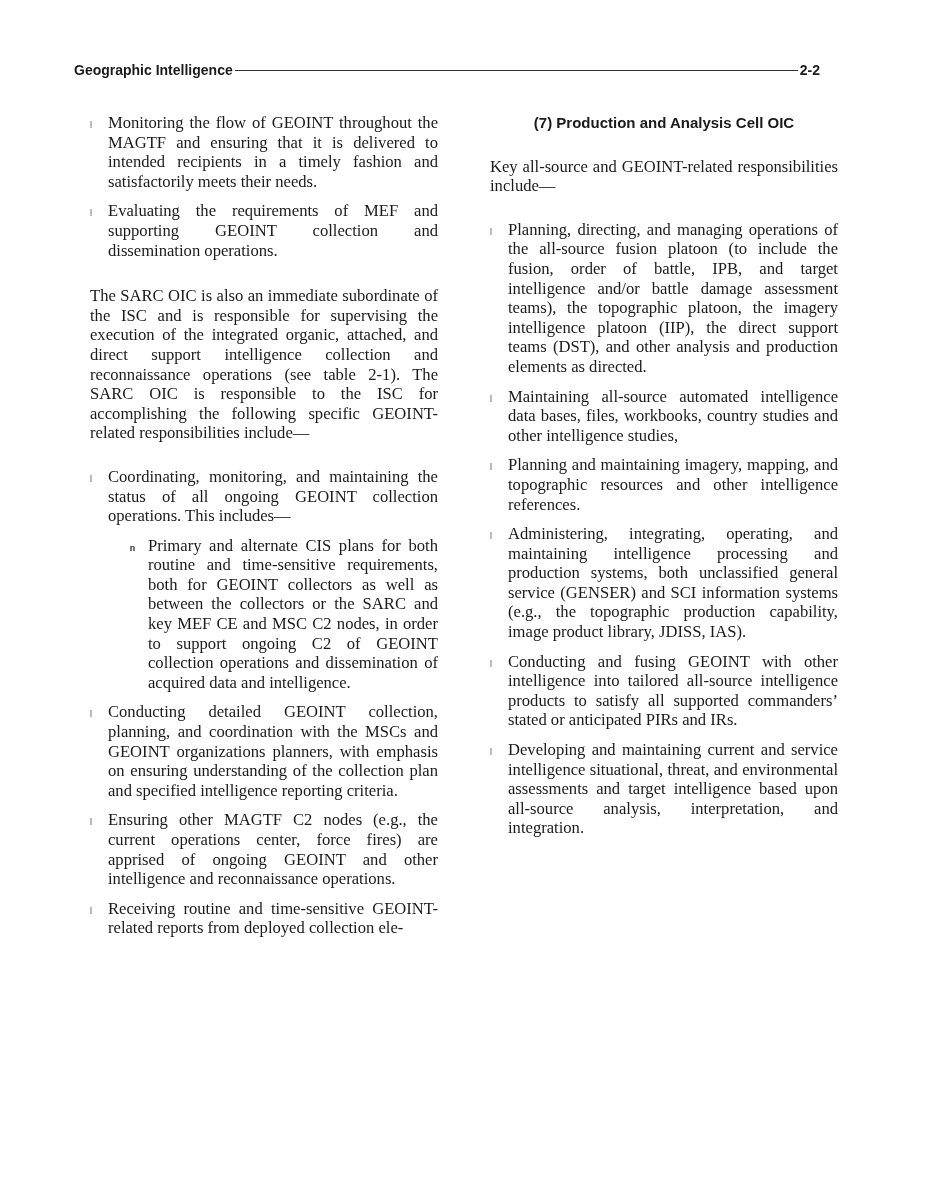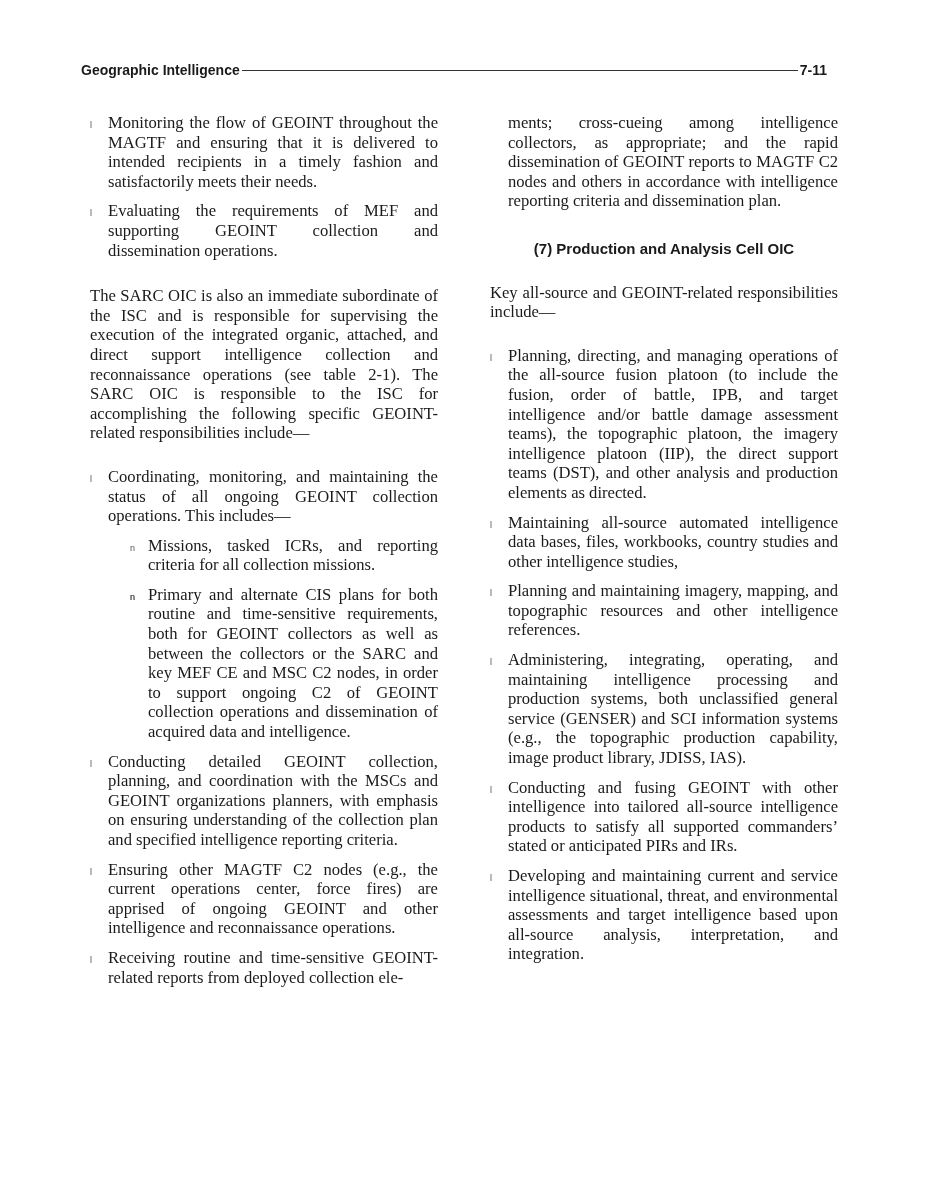--- a/index.html
+++ b/index.html
@@ -1,56 +1,55 @@
 <!DOCTYPE html>
 <html><head>
 <meta charset="utf-8">
 <style>
   html, body { margin: 0; padding: 0; background: #ffffff; }
   body { width: 926px; height: 1198px; position: relative; overflow: hidden; color: #1a1a1a; }
-  .header { position: absolute; left: 81px; top: 60px; width: 746px; height: 20px; display: flex; align-items: center; font-family: "Liberation Sans", sans-serif; font-weight: bold; font-size: 14px; }
+  .header { position: absolute; left: 74px; top: 60px; width: 746px; height: 20px; display: flex; align-items: center; font-family: "Liberation Sans", sans-serif; font-weight: bold; font-size: 14px; }
   .header .rule { flex: 1; border-top: 1px solid #333; margin: 0 2px; height: 0; }
   .col { position: absolute; top: 113px; width: 348px; font-family: "Liberation Serif", serif; font-size: 16.6px; line-height: 19.6px; text-align: justify; }
   .col.left { left: 90px; }
   .col.right { left: 490px; }
   .bullet { position: relative; padding-left: 18px; margin: 0 0 10px 0; }
   .bullet .mark { position: absolute; left: 0; top: 3px; font-family: "Liberation Sans", sans-serif; font-size: 9px; color: #555; }
   .sub { position: relative; padding-left: 58px; margin: 0 0 10px 0; }
   .sub .mark { position: absolute; left: 40px; top: 3px; font-family: "Liberation Sans", sans-serif; font-size: 9px; color: #555; }
   .heading { font-family: "Liberation Sans", sans-serif; font-weight: bold; font-size: 15px; margin: 0 0 10px 0; text-align: center; }
   .para { margin: 0 0 10px 0; }
 </style>
 </head>
 <body>
 
 <div class="header">
   <span>Geographic Intelligence</span>
   <span class="rule"></span>
-  <span>7-11</span>
+  <span>2-2</span>
 </div>
 
 <div class="col left">
   <div class="bullet">
     <span class="mark">l</span>
     <span>Monitoring the flow of GEOINT throughout the MAGTF and ensuring that it is delivered to intended recipients in a timely fashion and satisfactorily meets their needs.</span>
   </div>
   <div class="bullet" style="margin-bottom:26px;">
     <span class="mark">l</span>
     <span>Evaluating the requirements of MEF and supporting GEOINT collection and dissemination operations.</span>
   </div>
 
   <div class="para" style="margin-bottom:24px;">The SARC OIC is also an immediate subordinate of the ISC and is responsible for supervising the execution of the integrated organic, attached, and direct support intelligence collection and reconnaissance operations (see table 2-1). The SARC OIC is responsible to the ISC for accomplishing the following specific GEOINT-related responsibilities include—</div>
 
   <div class="bullet">
     <span class="mark">l</span>
     <span>Coordinating, monitoring, and maintaining the status of all ongoing GEOINT collection operations. This includes—</span>
   </div>
   <div class="sub">
     <span class="mark">n</span>
-    <span>Missions, tasked ICRs, and reporting criteria for all collection missions.</span>
   </div>
   <div class="sub">
     <span class="mark">n</span>
   </div>
   <div class="sub">
     <span class="mark">n</span>
     <span>Primary and alternate CIS plans for both routine and time-sensitive requirements, both for GEOINT collectors as well as between the collectors or the SARC and key MEF CE and MSC C2 nodes, in order to support ongoing C2 of GEOINT collection operations and dissemination of acquired data and intelligence.</span>
   </div>
 
   <div class="bullet">
@@ -61,21 +60,20 @@
     <span class="mark">l</span>
     <span>Ensuring other MAGTF C2 nodes (e.g., the current operations center, force fires) are apprised of ongoing GEOINT and other intelligence and reconnaissance operations.</span>
   </div>
   <div class="bullet">
     <span class="mark">l</span>
     <span>Receiving routine and time-sensitive GEOINT-related reports from deployed collection ele-</span>
   </div>
 </div>
 
 <div class="col right">
-  <div class="para" style="padding-left:18px; margin-bottom:28px;">ments; cross-cueing among intelligence collectors, as appropriate; and the rapid dissemination of GEOINT reports to MAGTF C2 nodes and others in accordance with intelligence reporting criteria and dissemination plan.</div>
 
   <div class="heading">(7)  Production and Analysis Cell OIC</div>
   <div class="para" style="margin-bottom:24px;margin-top:24px;">Key all-source and GEOINT-related responsibilities include—</div>
 
   <div class="bullet">
     <span class="mark">l</span>
     <span>Planning, directing, and managing operations of the all-source fusion platoon (to include the fusion, order of battle, IPB, and target intelligence and/or battle damage assessment teams), the topographic platoon, the imagery intelligence platoon (IIP), the direct support teams (DST), and other analysis and production elements as directed.</span>
   </div>
   <div class="bullet">
     <span class="mark">l</span>

